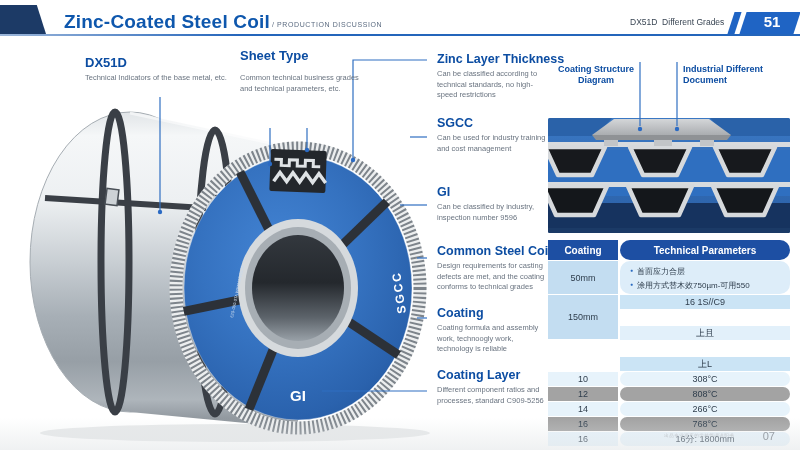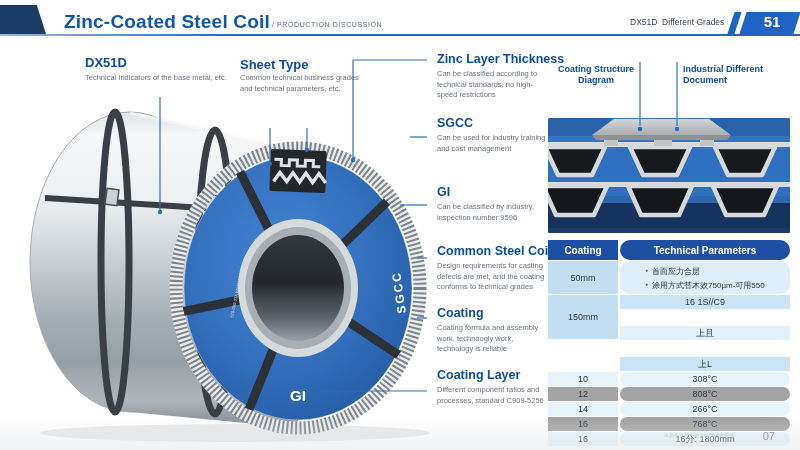--- a/index.html
+++ b/index.html
@@ -32,21 +32,21 @@
   .ptable{left:548px;top:240px;width:242px;}
   .trow{display:flex;gap:2px;margin-bottom:1px;}
   .td{display:flex;align-items:center;justify-content:center;color:#2e3d4c;font-size:9px;}
   .c1{width:70px;flex:none;}
   .c2{flex:1;border-radius:10px;}
   .th{background:#1d4fa3;color:#fff;font-weight:bold;font-size:10px;height:20px;}
   .h33{height:33px;}
   .h14{height:14px;}
   .blhead{background:#c3ddf1;}
   .bullets{flex-direction:column;align-items:flex-start;justify-content:center;
-           padding-left:25px;gap:2px;background:#ddedf9;}
+           padding-left:10px;gap:2px;background:#ddedf9;}
   .bullet{font-size:8px;line-height:10px;color:#2e3d4c;}
   .bullet::before{content:"●";color:#2a6ac0;font-size:5px;vertical-align:2px;margin-right:4px;}
   .subcol{flex:1;display:flex;flex-direction:column;gap:17px;}
   .sub{height:14px;display:flex;align-items:center;justify-content:center;font-size:9px;color:#2e3d4c;}
   .sA{background:#cbe4f5;}
   .sB{background:#e2f0fa;}
   .rA{background:#e7f3fb;}
   .rB{background:#a3a3a3;}
 
   
@@ -203,21 +203,21 @@
   <div class="abs title">Zinc-Coated Steel Coil</div>
   <div class="abs subtitle">/ PRODUCTION DISCUSSION</div>
   <div class="abs grade">DX51D  Different Grades</div>
   <div class="abs badge-sliver"></div>
   <div class="abs badge"></div>
   <div class="abs badge-num">51</div>
   <div class="abs hline"></div>
 
   <div class="abs co-title lt" style="left:85px;top:55px">DX51D</div>
   <div class="abs co-desc" style="left:85px;top:73px;width:155px">Technical Indicators of the base metal, etc.</div>
-  <div class="abs co-title lt" style="left:240px;top:57px">Sheet Type</div>
+  <div class="abs co-title lt" style="left:240px;top:48px">Sheet Type</div>
   <div class="abs co-title rt" style="left:437px;top:52px">Zinc Layer Thickness</div>
 
   <div class="abs co-desc" style="left:240px;top:73px;width:128px">Common technical business grades and technical parameters, etc.</div>
   <div class="abs co-desc" style="left:437px;top:69px;width:112px">Can be classified according to technical standards, no high-speed restrictions</div>
 
   <div class="abs co-title rt" style="left:437px;top:116px">SGCC</div>
   <div class="abs co-desc" style="left:437px;top:133px;width:112px">Can be used for industry training and cost management</div>
 
   <div class="abs co-title rt" style="left:437px;top:185px">GI</div>
   <div class="abs co-desc" style="left:437px;top:202px;width:112px">Can be classified by industry, inspection number 9596</div>

